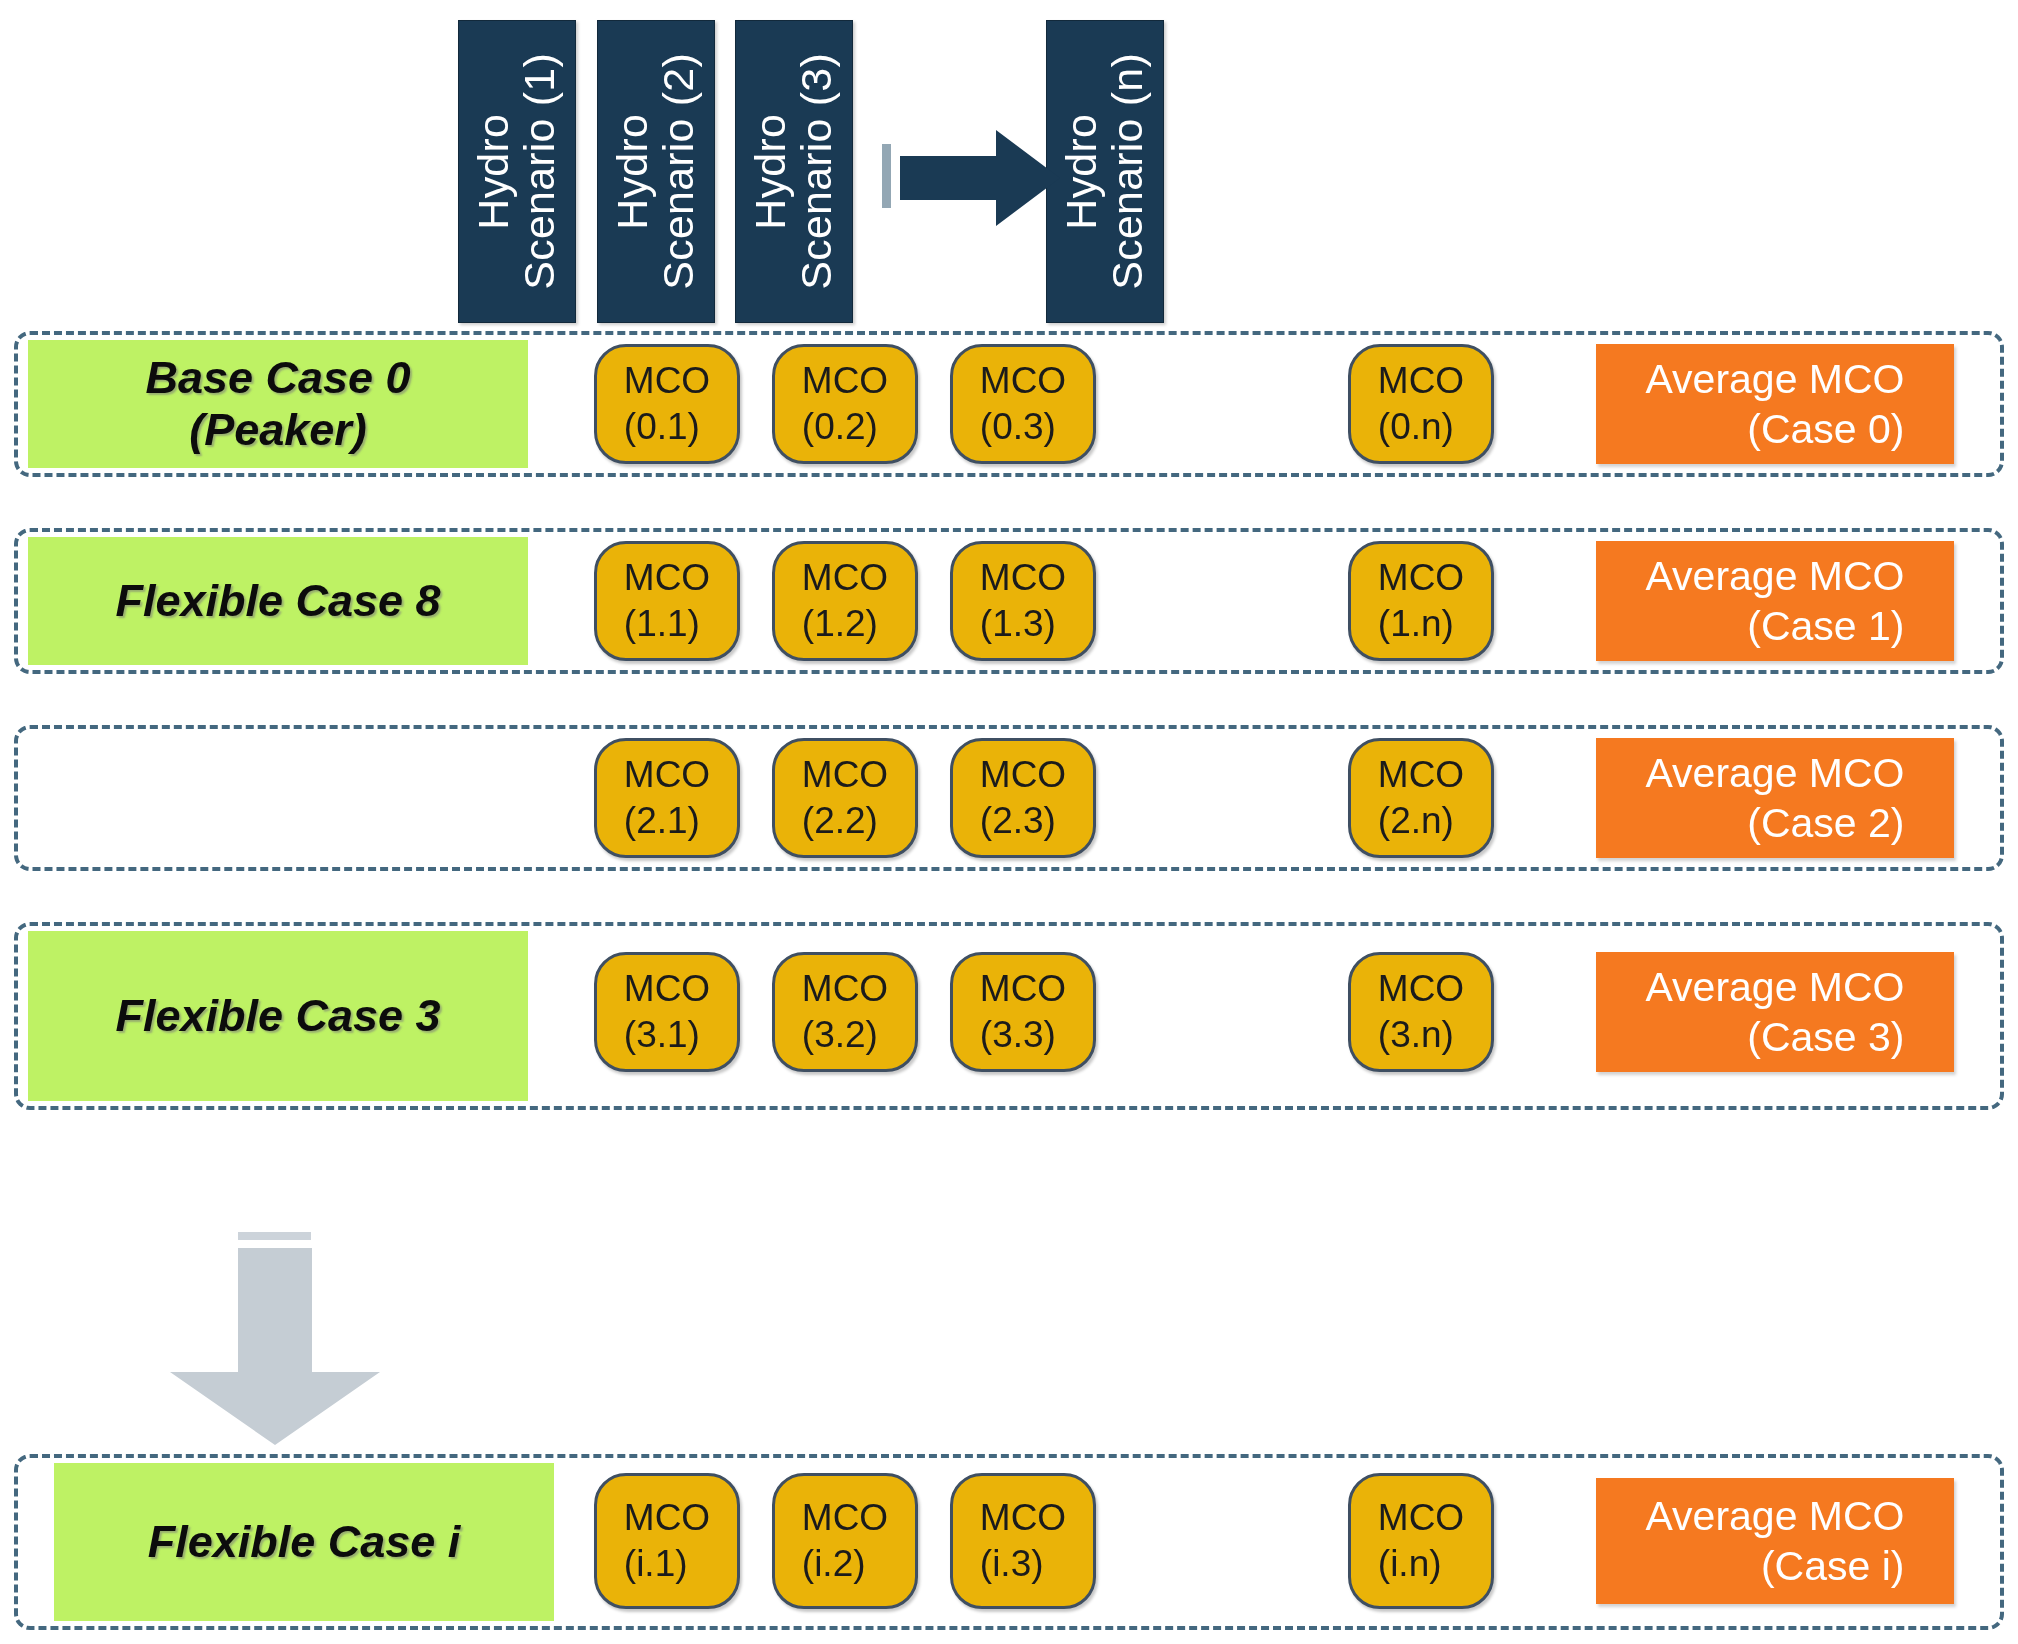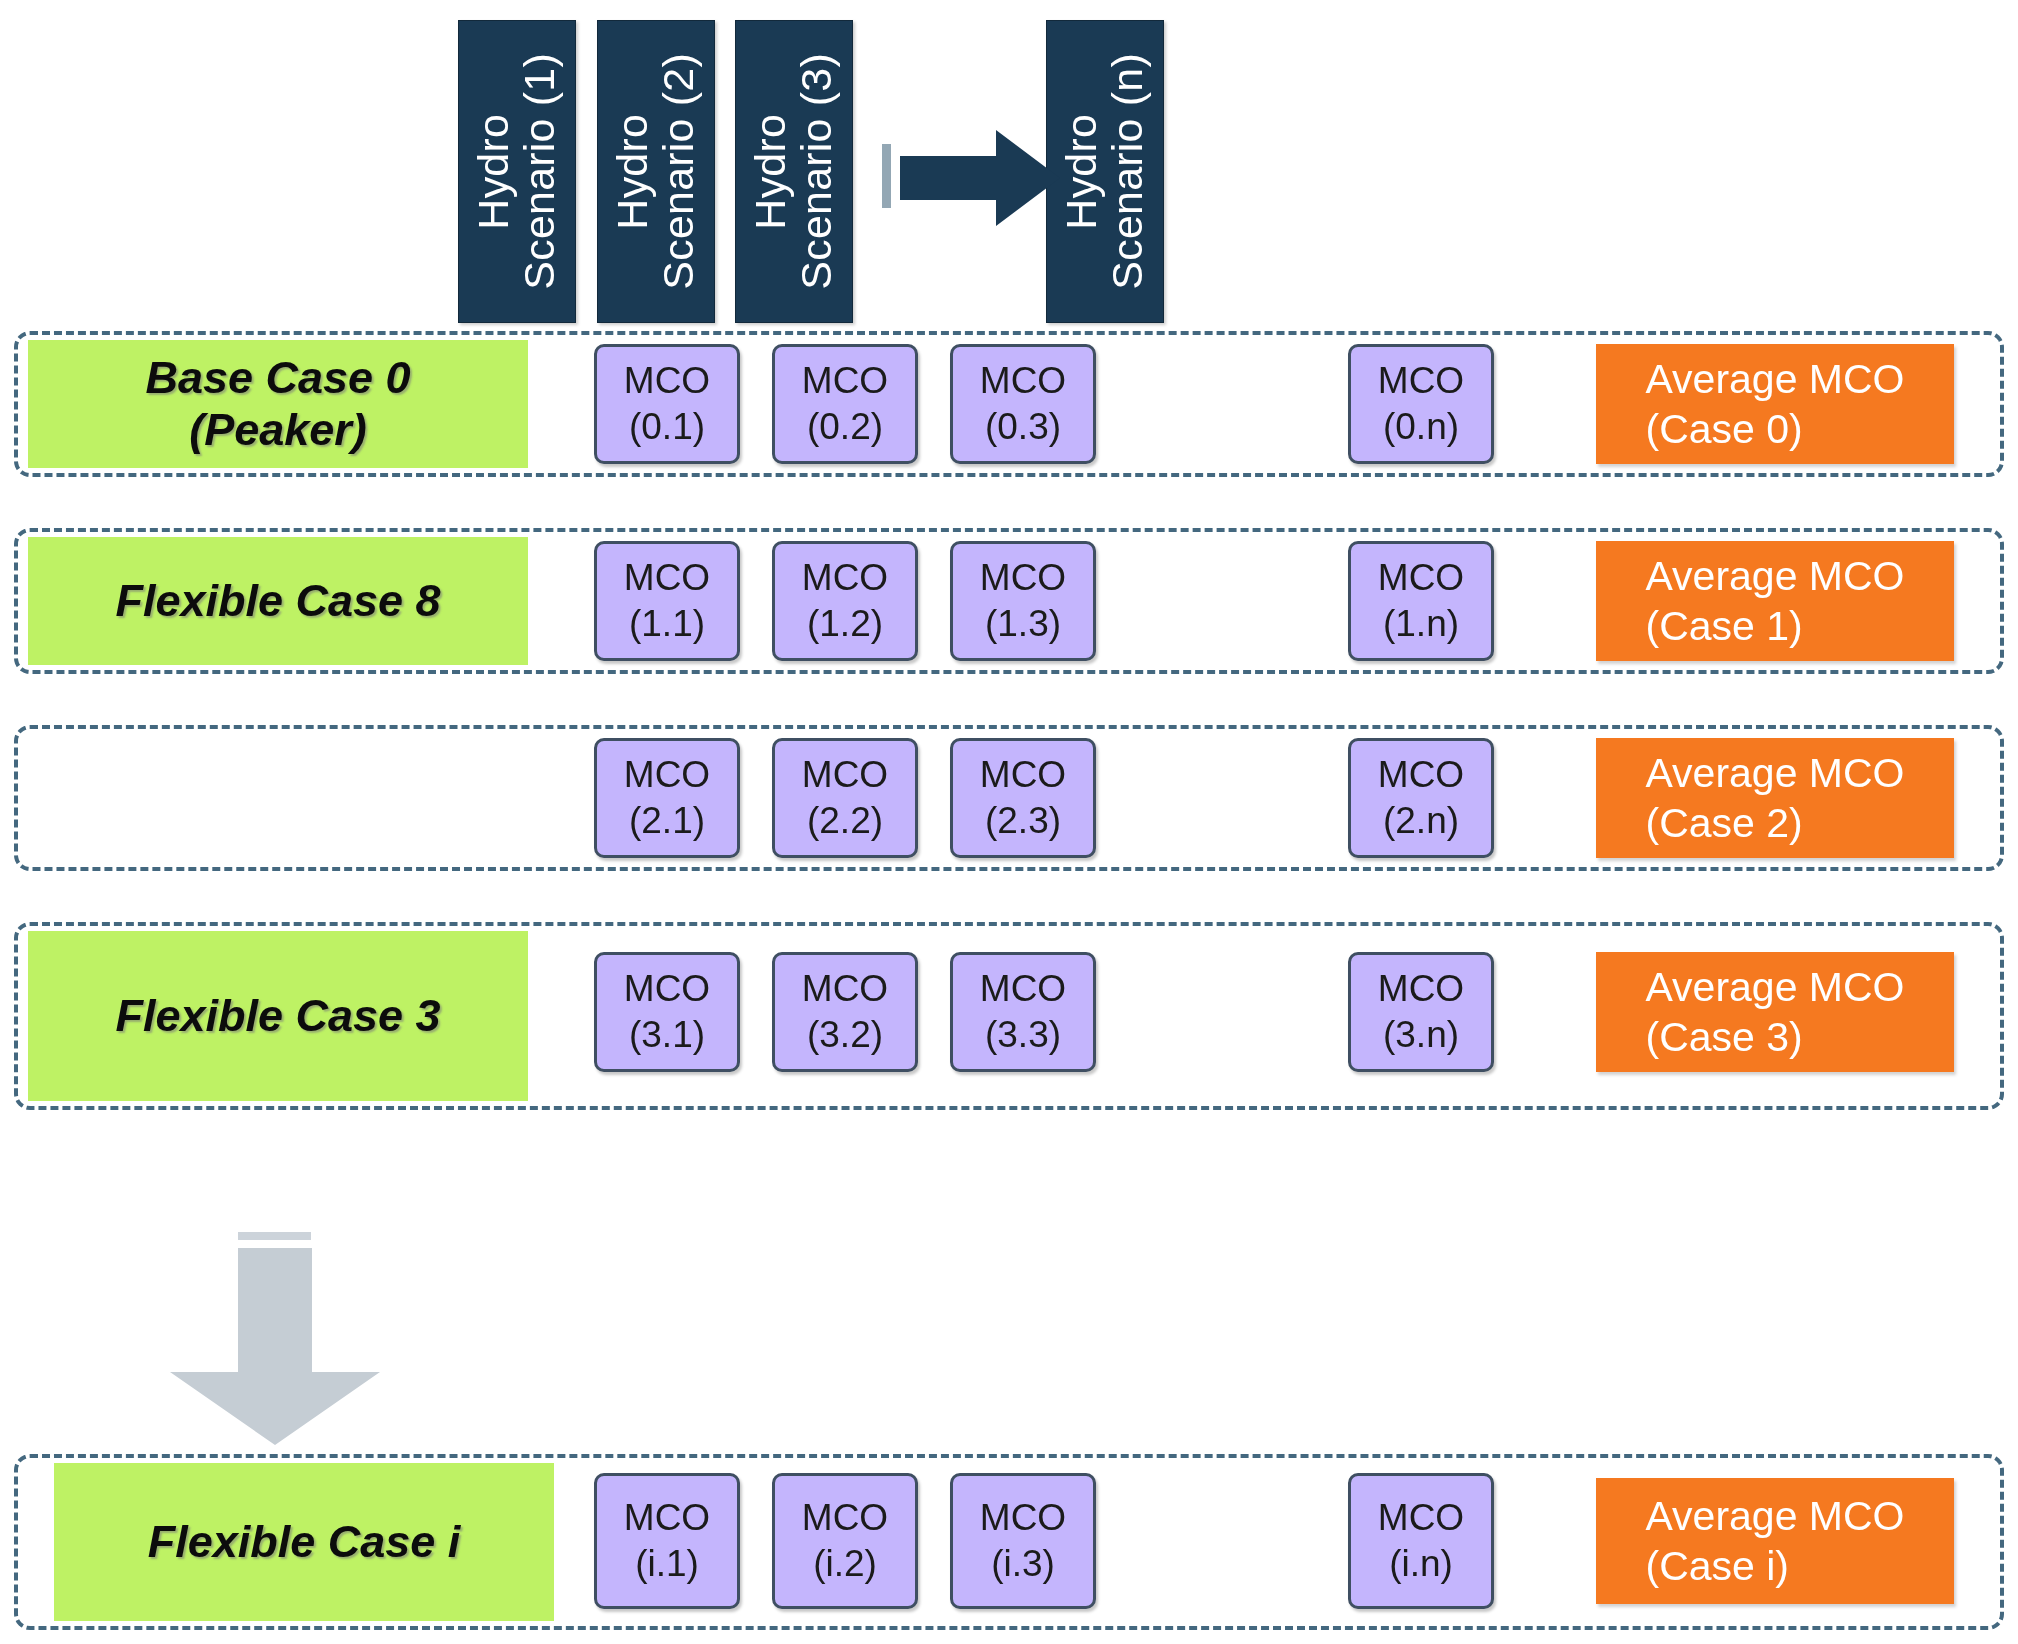--- a/index.html
+++ b/index.html
@@ -68,47 +68,47 @@
     color: #0c0c0c;
     font-weight: bold;
     font-style: italic;
     font-size: 45px;
     line-height: 1.16;
     white-space: pre-line;
     text-shadow: 2px 2px 2px rgba(120,120,120,0.55);
   }
   .mco-box {
     position: absolute;
-    background: #c4b5fd;
+    background: #eab308;
     border: 3px solid #3f4f62;
-    border-radius: 10px;
+    border-radius: 32px;
     box-sizing: border-box;
     display: flex;
     flex-direction: column;
     align-items: center;
     justify-content: center;
     color: #1b1b1b;
     font-size: 37px;
     line-height: 1.25;
     white-space: pre-line;
-    text-align: center;
+    text-align: left;
     box-shadow: 2px 3px 3px rgba(0,0,0,0.22);
   }
   .avg-box {
     position: absolute;
     background: #f57920;
     box-sizing: border-box;
     display: flex;
     align-items: center;
     justify-content: center;
     color: #ffffff;
     font-size: 41px;
     line-height: 1.22;
     white-space: pre-line;
-    text-align: left;
+    text-align: right;
     box-shadow: 2px 3px 3px rgba(0,0,0,0.18);
   }
 
   
   .down-arrow { position: absolute; }
   .arrow-tick-h {
     position: absolute;
     background: #ccd3da;
   }
 </style>

